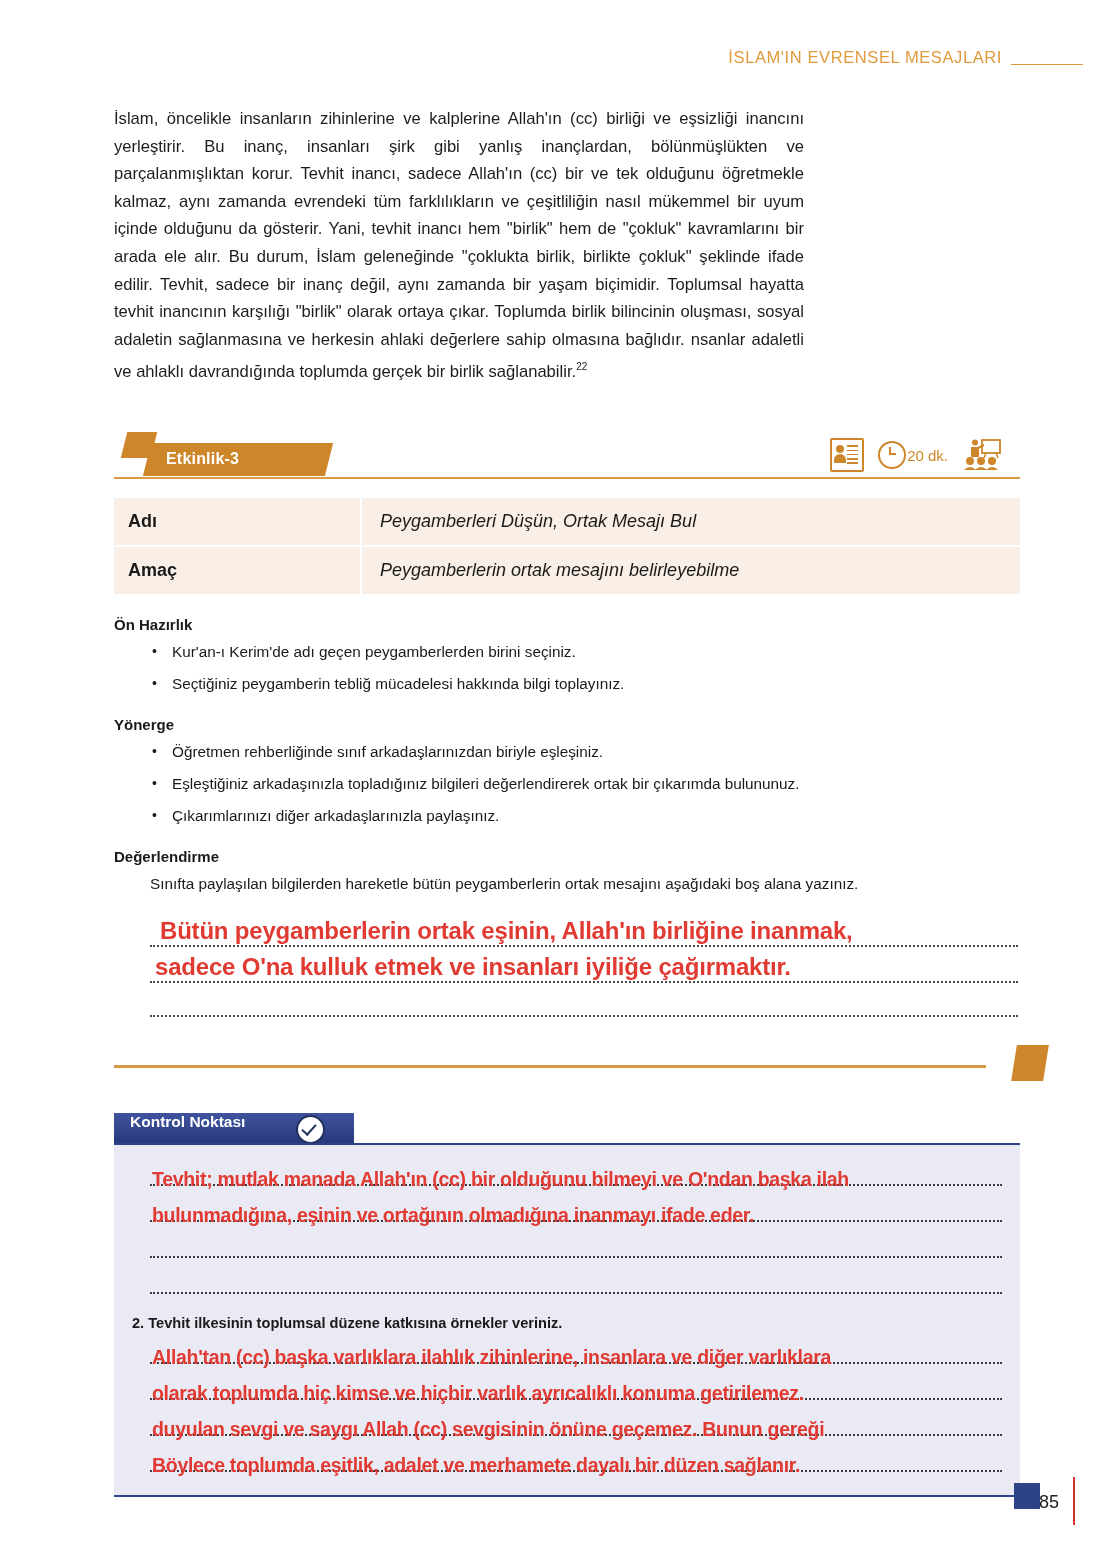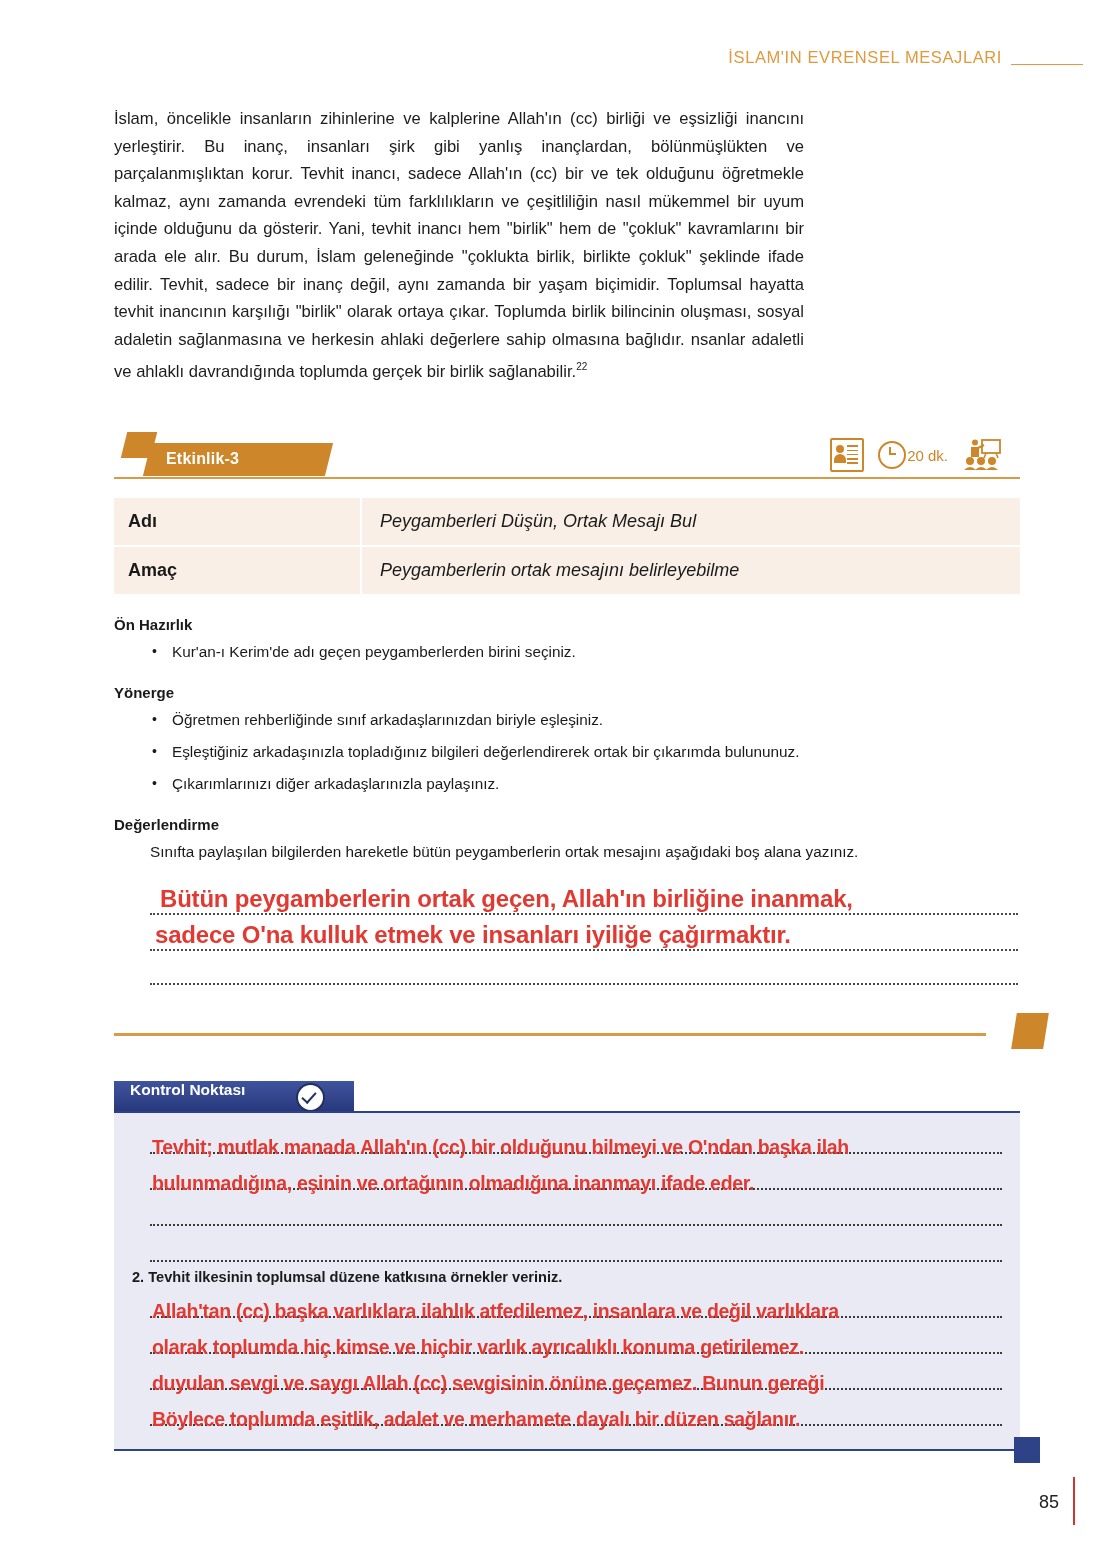--- a/index.html
+++ b/index.html
@@ -456,37 +456,38 @@
       <tr>
         <td class="lbl">Amaç</td>
         <td class="val">Peygamberlerin ortak mesajını belirleyebilme</td>
       </tr>
     </tbody>
   </table>
 
   <div class="sec-head">Ön Hazırlık</div>
   <ul class="bullets">
     <li>Kur'an-ı Kerim'de adı geçen peygamberlerden birini seçiniz.</li>
+    <li>Seçtiğiniz peygamberin tebliğ mücadelesi hakkında bilgi toplayınız.</li>
   </ul>
 
   <div class="sec-head">Yönerge</div>
   <ul class="bullets">
     <li>Öğretmen rehberliğinde sınıf arkadaşlarınızdan biriyle eşleşiniz.</li>
     <li>Eşleştiğiniz arkadaşınızla topladığınız bilgileri değerlendirerek ortak bir çıkarımda bulununuz.</li>
     <li>Çıkarımlarınızı diğer arkadaşlarınızla paylaşınız.</li>
   </ul>
 
   <div class="sec-head">Değerlendirme</div>
   <div class="eval-text">Sınıfta paylaşılan bilgilerden hareketle bütün peygamberlerin ortak mesajını aşağıdaki boş alana yazınız.</div>
 
   <div class="answer-block">
     <span class="dotline l1"></span>
     <span class="dotline l2"></span>
     <span class="dotline l3"></span>
-    <span class="ans-red r1">Bütün peygamberlerin ortak geçen, Allah'ın birliğine inanmak,</span>
+    <span class="ans-red r1">Bütün peygamberlerin ortak eşinin, Allah'ın birliğine inanmak,</span>
     <span class="ans-red r2">sadece O'na kulluk etmek ve insanları iyiliğe çağırmaktır.</span>
   </div>
 
   <div class="close-rule-wrap">
     <span class="close-rule"></span>
     <span class="close-tab"></span>
   </div>
 
   <div class="kontrol-wrap">
     <div class="kontrol-head">
@@ -508,25 +509,25 @@
         <div class="qline">
           <span class="rule"></span>
           <span class="txt"></span>
         </div>
         <div class="qline">
           <span class="rule"></span>
           <span class="txt"></span>
         </div>
       </div>
 
-      <div class="q-text" style="">2. Tevhit ilkesinin toplumsal düzene katkısına örnekler veriniz.</div>
+      <div class="q-text" style="margin-top:14px;">2. Tevhit ilkesinin toplumsal düzene katkısına örnekler veriniz.</div>
       <div class="q-lines">
         <div class="qline">
           <span class="rule"></span>
-          <span class="txt">Allah'tan (cc) başka varlıklara ilahlık atfedilemez, insanlara ve değil varlıklara</span>
+          <span class="txt">Allah'tan (cc) başka varlıklara ilahlık zihinlerine, insanlara ve diğer varlıklara</span>
         </div>
         <div class="qline">
           <span class="rule"></span>
           <span class="txt">olarak toplumda hiç kimse ve hiçbir varlık ayrıcalıklı konuma getirilemez.</span>
         </div>
         <div class="qline">
           <span class="rule"></span>
           <span class="txt">duyulan sevgi ve saygı Allah (cc) sevgisinin önüne geçemez. Bunun gereği</span>
         </div>
         <div class="qline">

